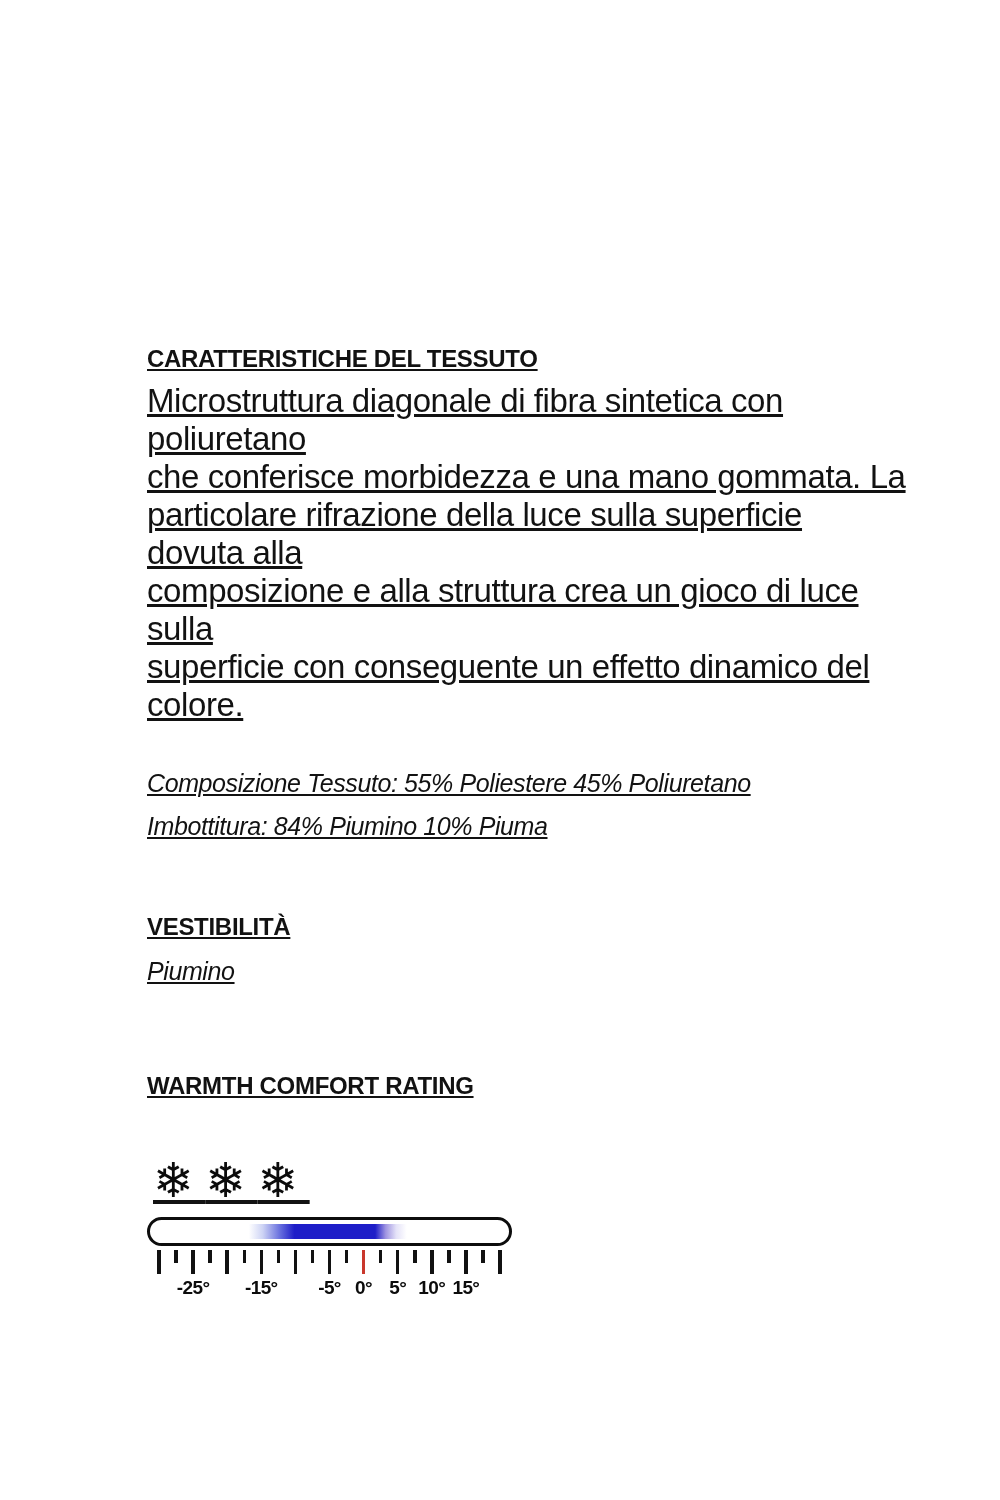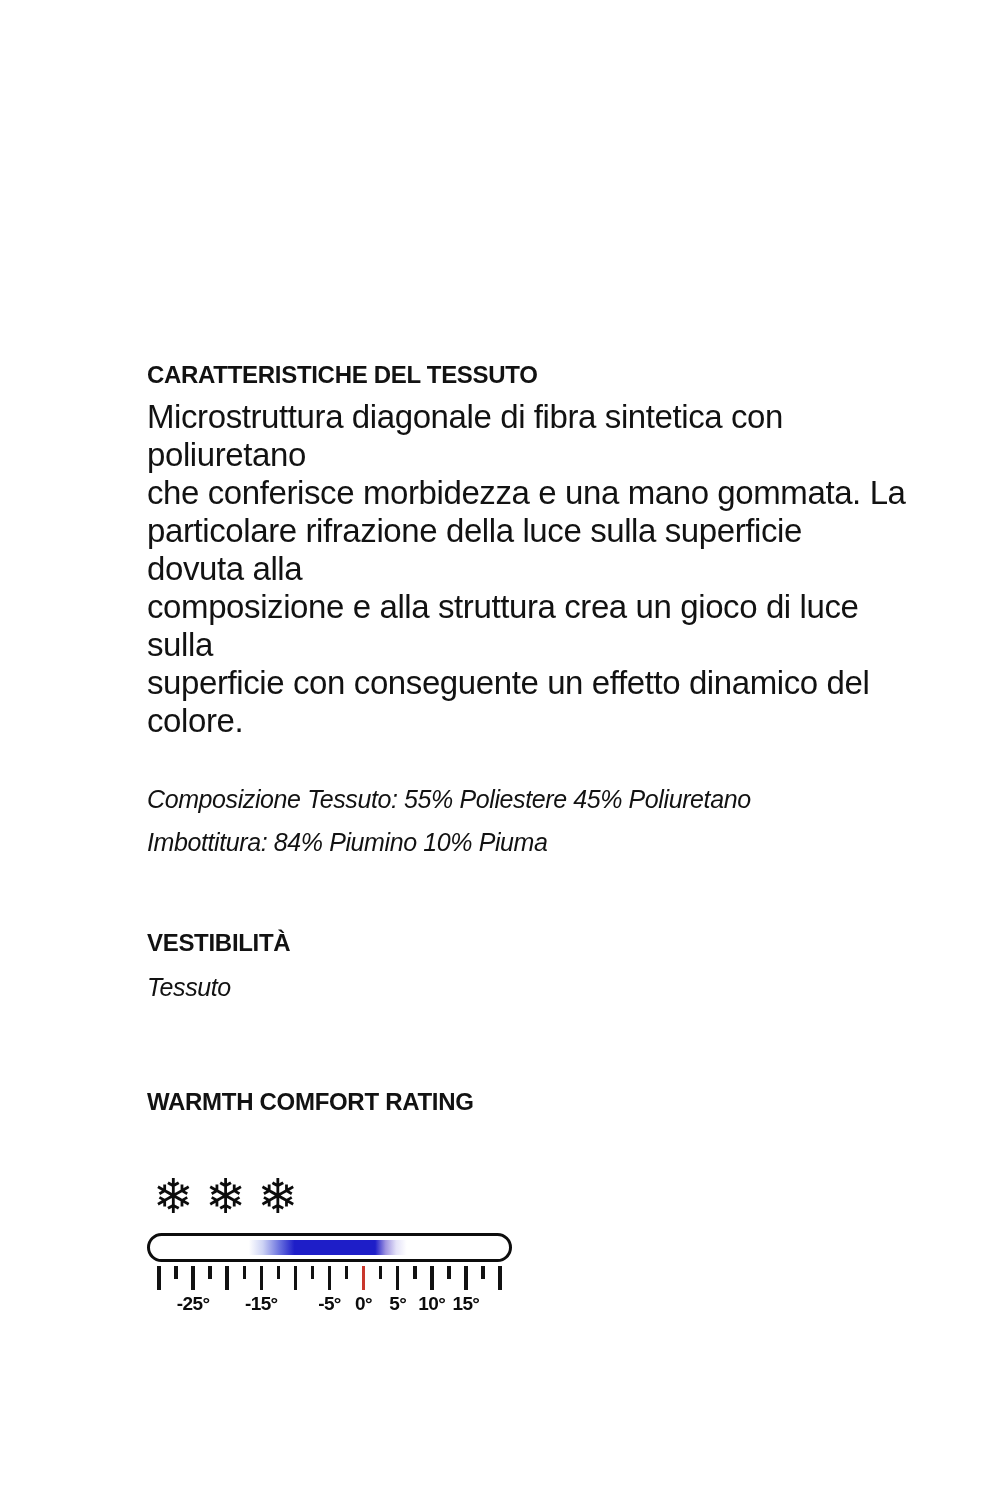--- a/index.html
+++ b/index.html
@@ -5,22 +5,23 @@
   html, body {
     margin: 0; padding: 0;
     width: 1000px; height: 1500px;
     background: #ffffff;
     font-family: "Liberation Sans", "DejaVu Sans", sans-serif;
     color: #121212;
     overflow: hidden;
   }
   .content {
     position: absolute;
-    left: 147px; top: 360px;
+    left: 147px; top: 344px;
     width: 760px;
+    text-decoration: underline;
   }
   h2.section-heading {
     margin: 0;
     font-size: 24px;
     font-weight: bold;
     letter-spacing: -0.3px;
     line-height: 30px;
   }
   .body-text {
     margin: 8px 0 0 0;
@@ -118,21 +119,21 @@
   </section>
 
   <section class="italic-block composition-block">
     <div>Composizione Tessuto: 55% Poliestere 45% Poliuretano</div>
     <div>Imbottitura: 84% Piumino 10% Piuma</div>
   </section>
 
   <section class="fit-section">
     <h2 class="section-heading">VESTIBILITÀ</h2>
     <div class="italic-block fit-lines">
-      <div>Tessuto</div>
+      <div>Piumino</div>
     </div>
   </section>
 
   <section class="warmth-section">
     <h2 class="section-heading">WARMTH COMFORT RATING</h2>
 
     <div class="snowflake-row"><span>❄</span><span>❄</span><span>❄</span></div>
 
     <div class="gauge">
       <div class="pill">

